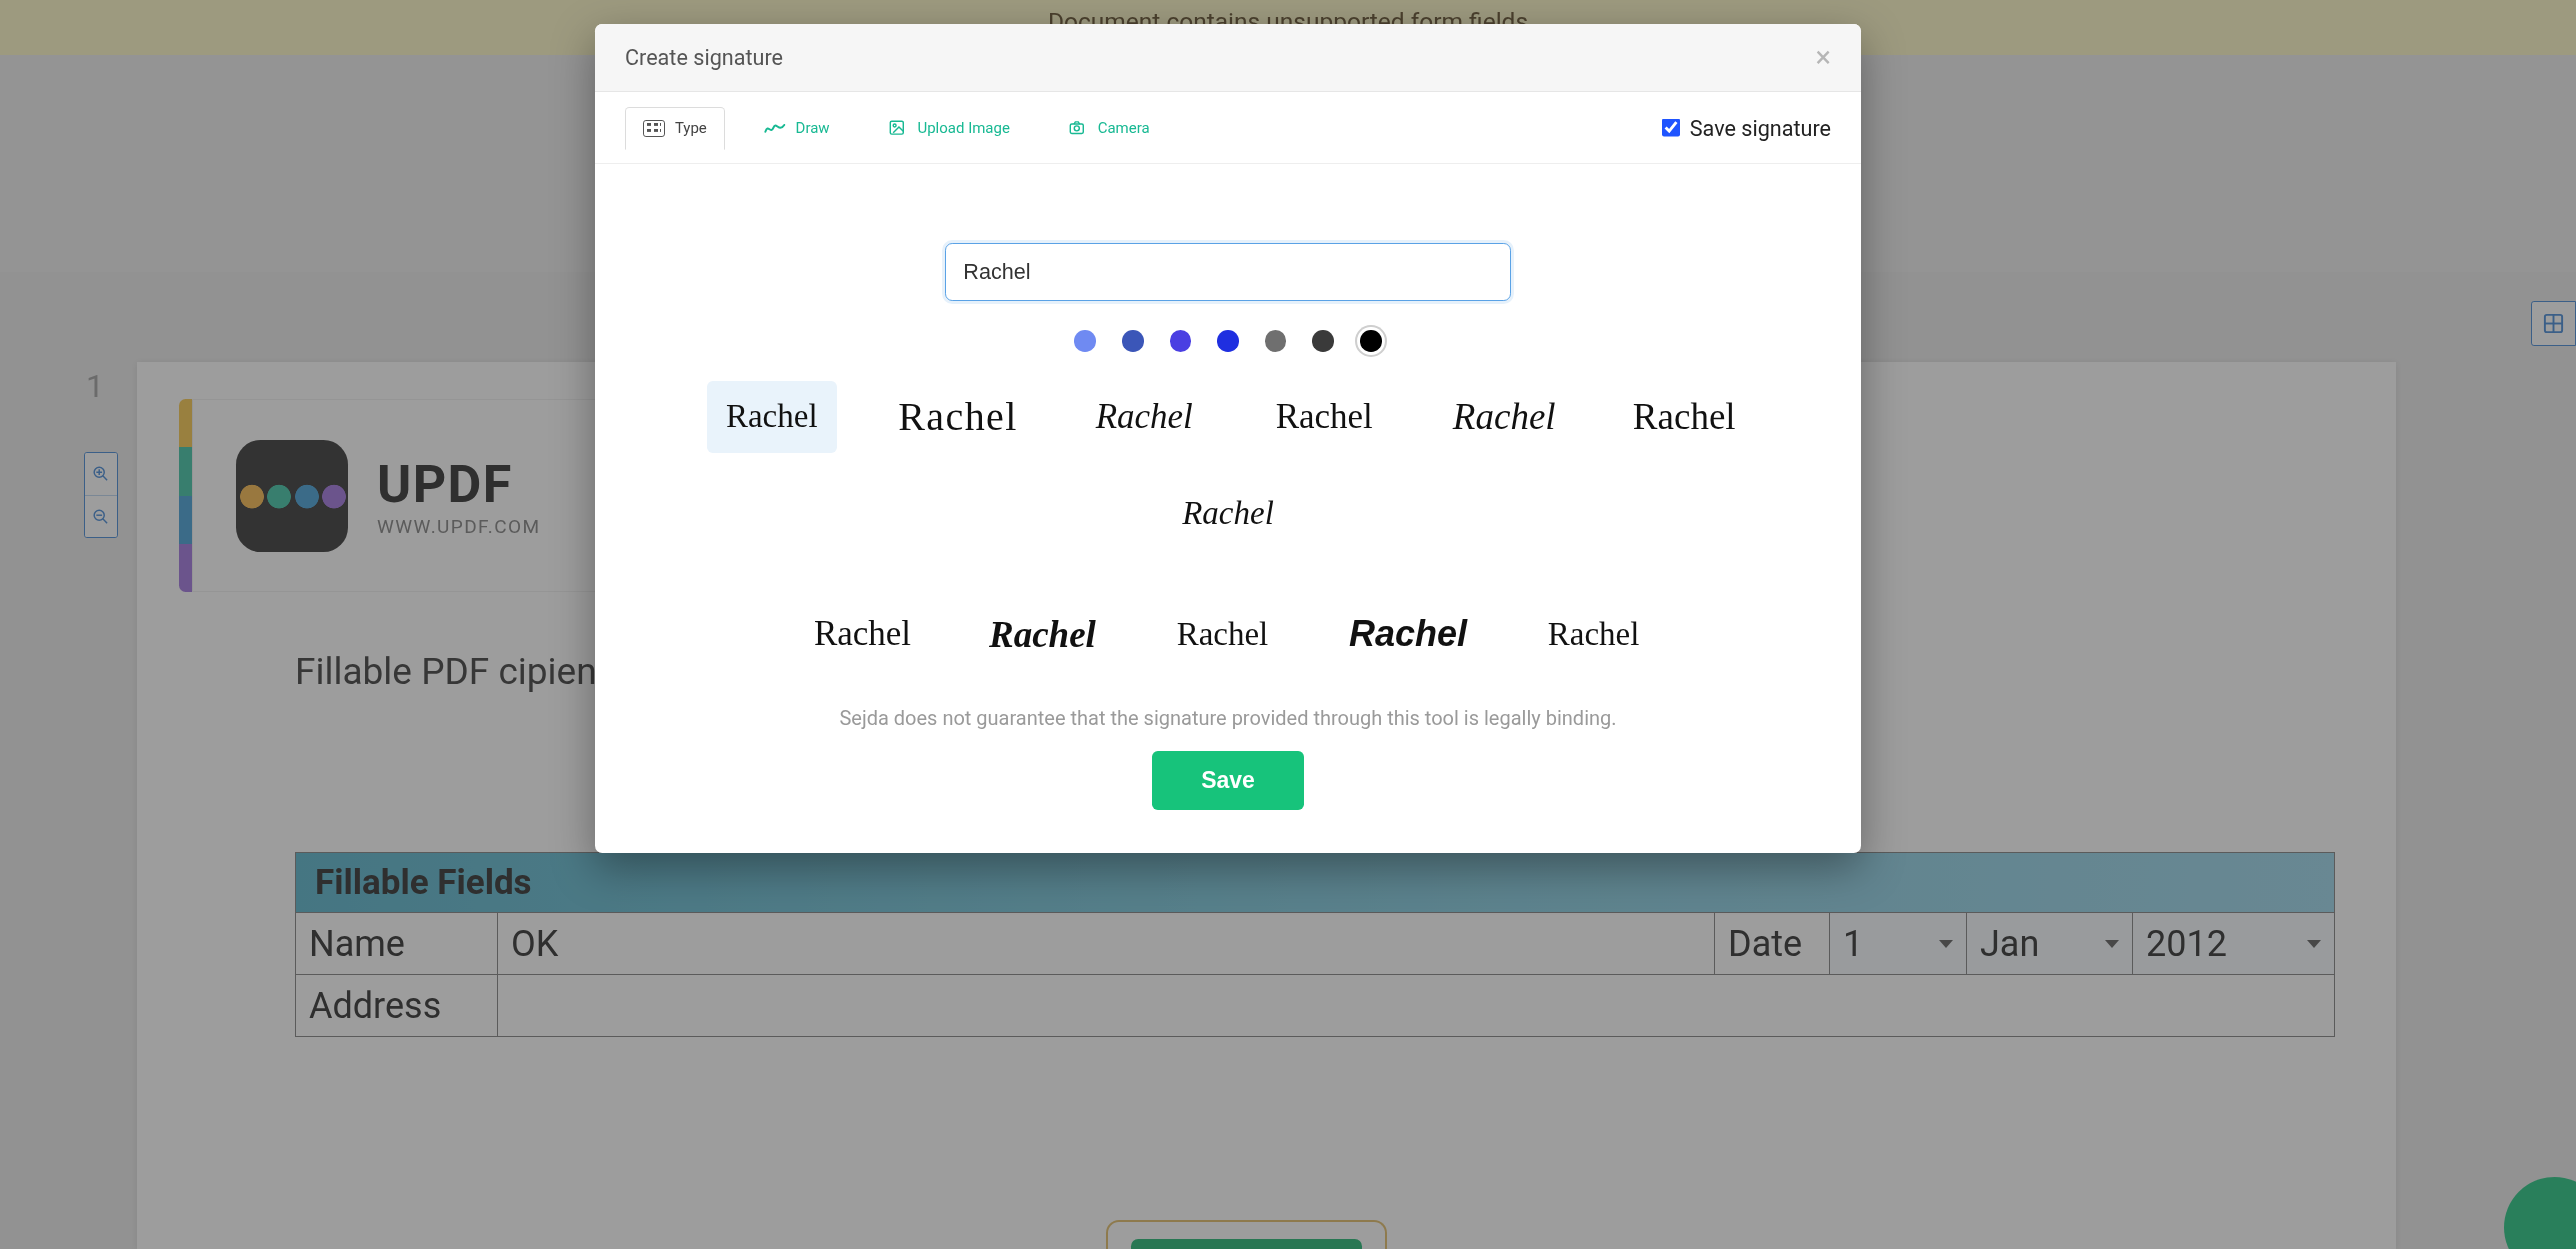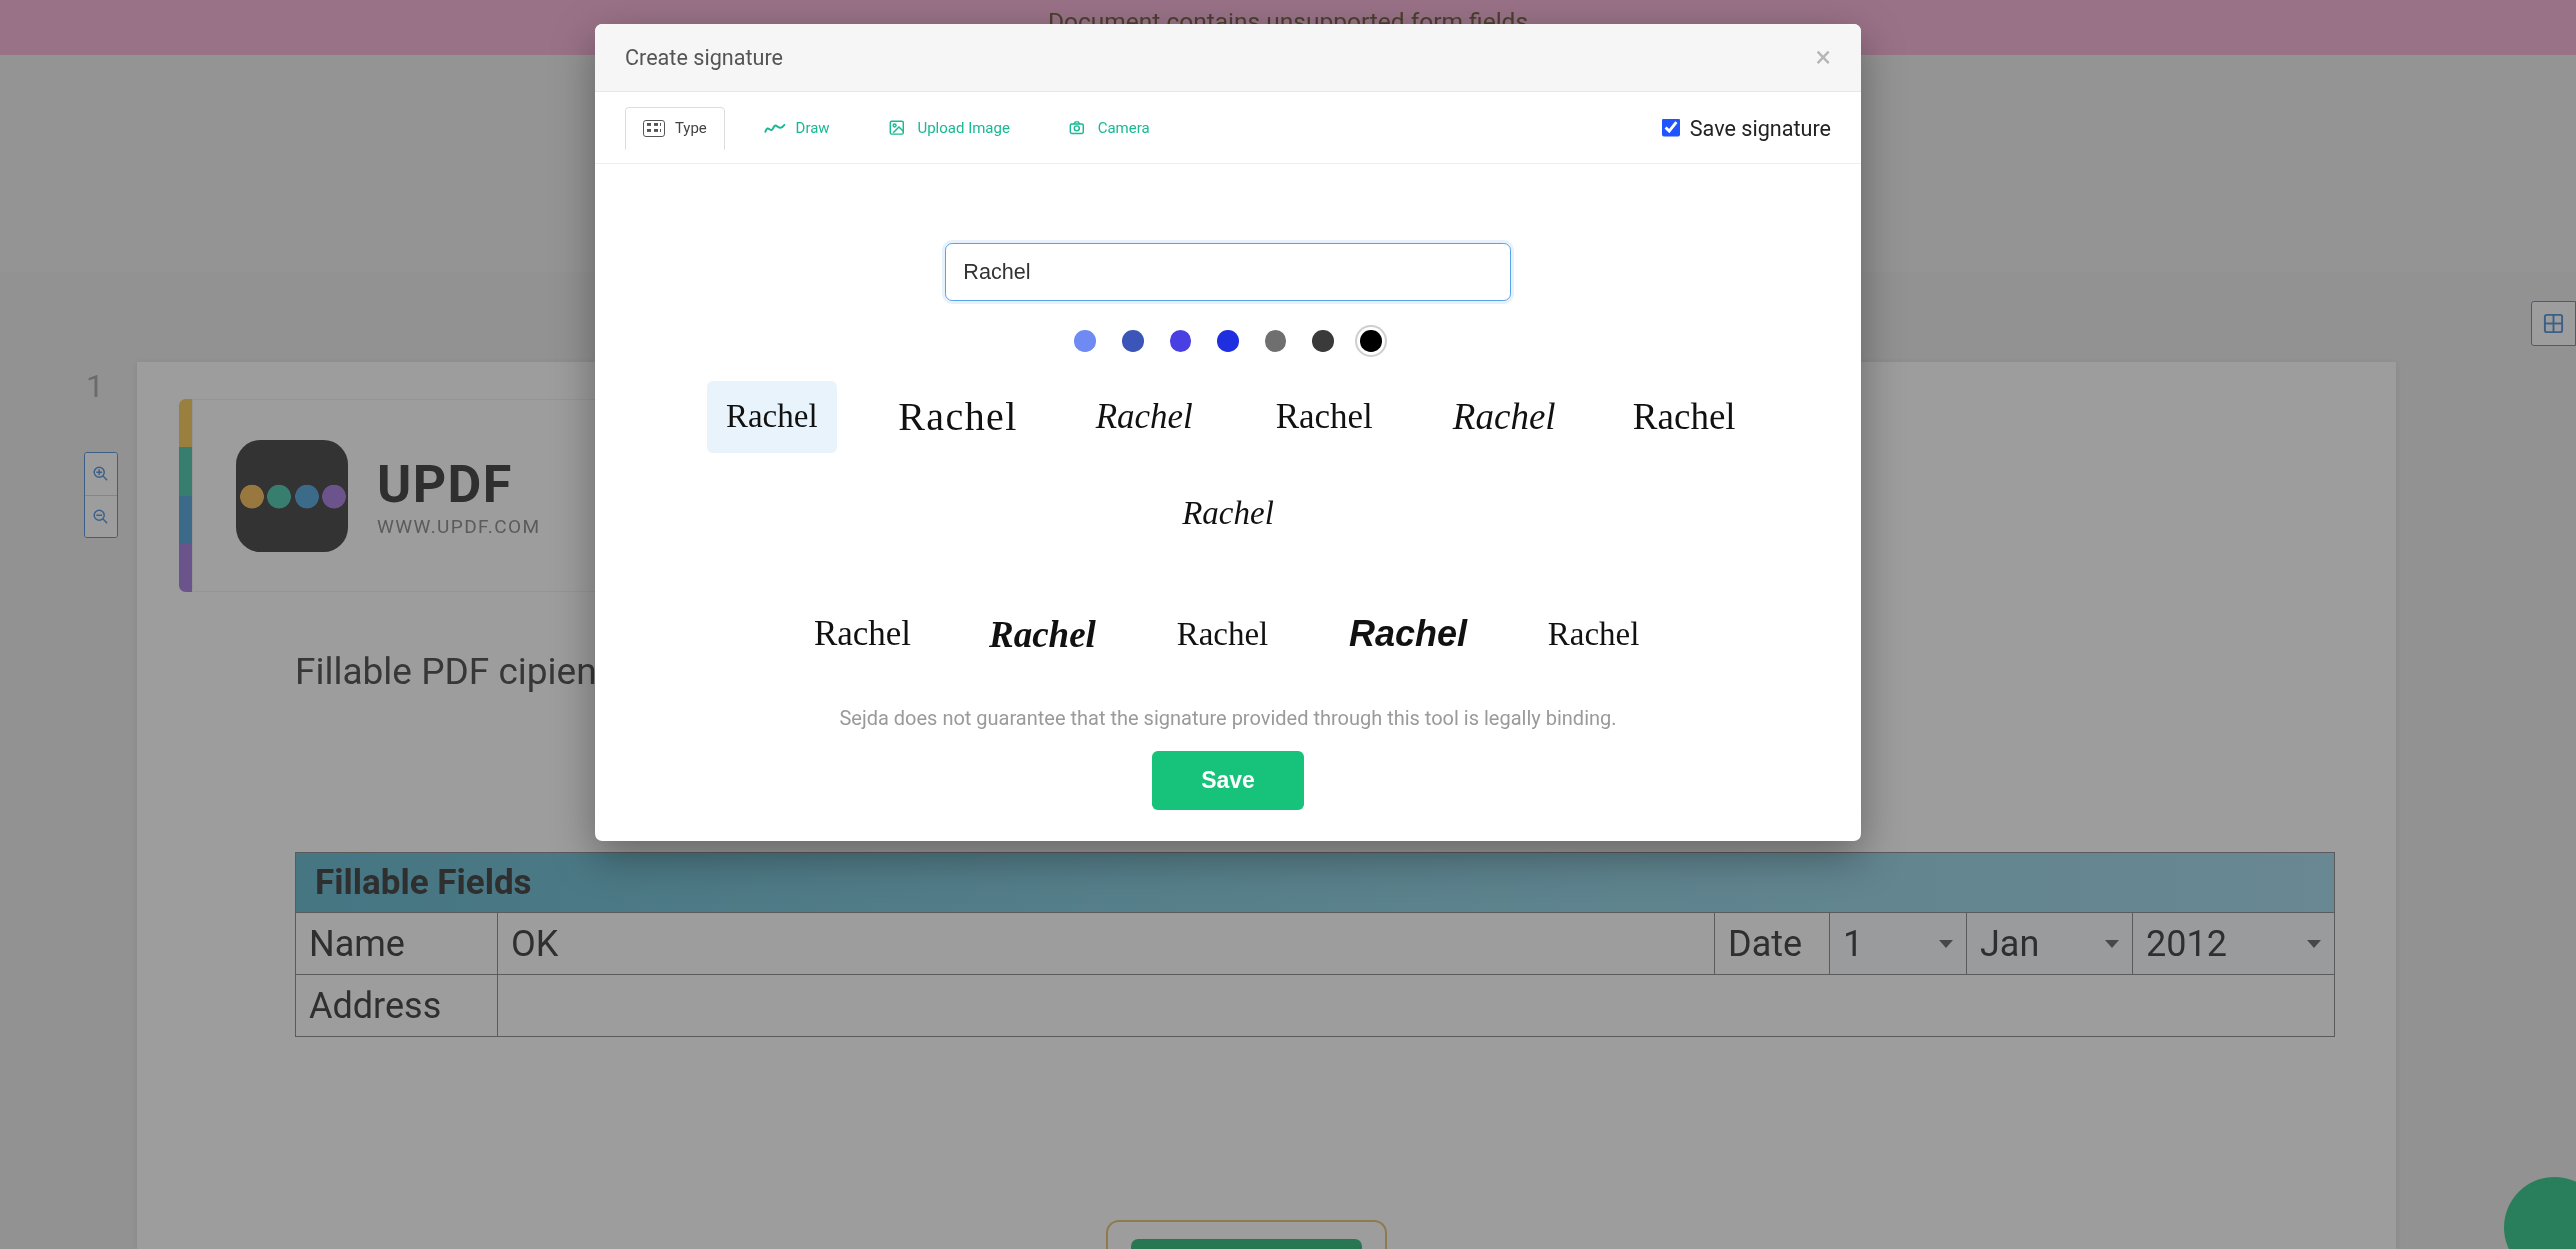--- a/index.html
+++ b/index.html
@@ -8,21 +8,21 @@
     background: #f0f0f0;
     overflow: hidden;
     width: 2576px;
     height: 1249px;
     transform-origin: top left;
   }
   .page-wrapper { width: 2576px; height: 1249px; position: relative; }
 
   
   .banner {
-    background: #f9a8d4;
+    background: #fef9c3;
     color: #5a4420;
     text-align: center;
     padding: 7.2px 0;
     font-size: 24.5px;
     font-weight: 400;
     height: 55px;
     line-height: 29px;
   }
 
   
@@ -246,21 +246,21 @@
       linear-gradient(#555,#555) 6.5px 5.8px/4.3px 2.9px no-repeat,
       linear-gradient(#555,#555) 13px 5.8px/4.3px 2.9px no-repeat;
   }
 
   .save-sig{
     position:absolute; right:30px; top:50%; transform:translateY(-50%);
     display:flex; align-items:center; gap:10px; font-size:21.6px; color:#222;
   }
   .save-sig input{ width:17.3px;height:17.3px; accent-color:#1f54ff;}
 
-  .modal-body{ padding: 36px 43px 31px; }
+  .modal-body{ padding: 36px 43px 43px; }
 
   .name-input{
     display:block; margin: 43px auto 29px;
     width:566px; height:58px;
     border:1.4px solid #5aa2e6;
     border-radius:7.2px;
     padding: 0 17.3px;
     font-size:21.6px; color:#333;
     outline:none;
     box-shadow:0 0 0 2.9px rgba(90,162,230,0.15);

